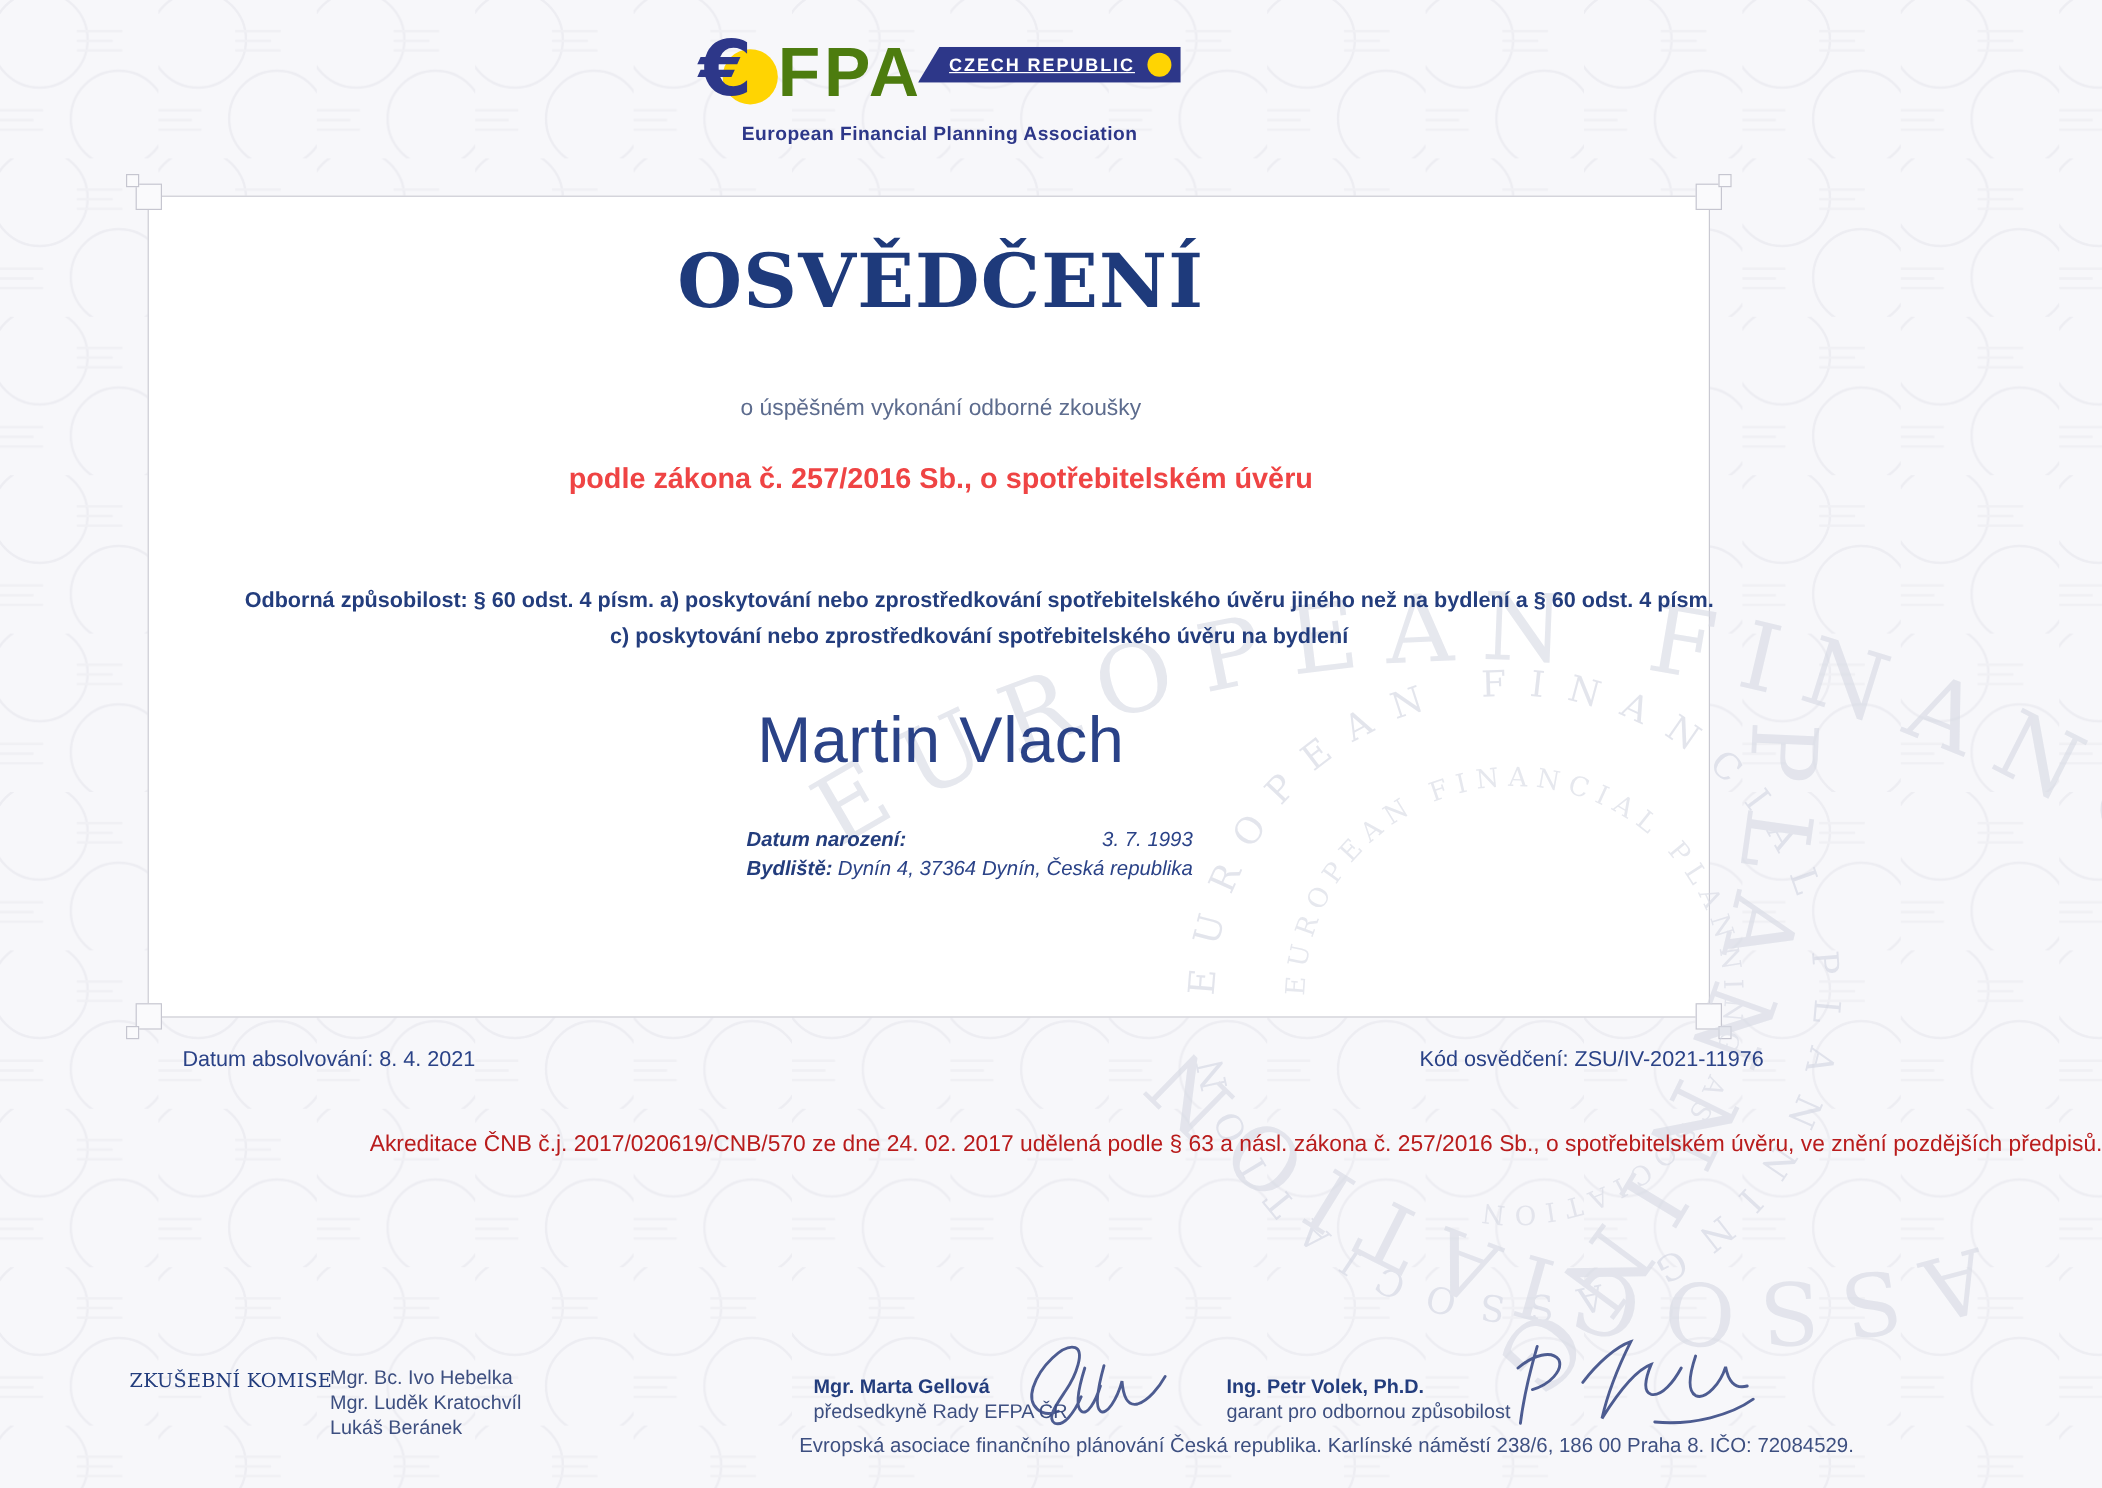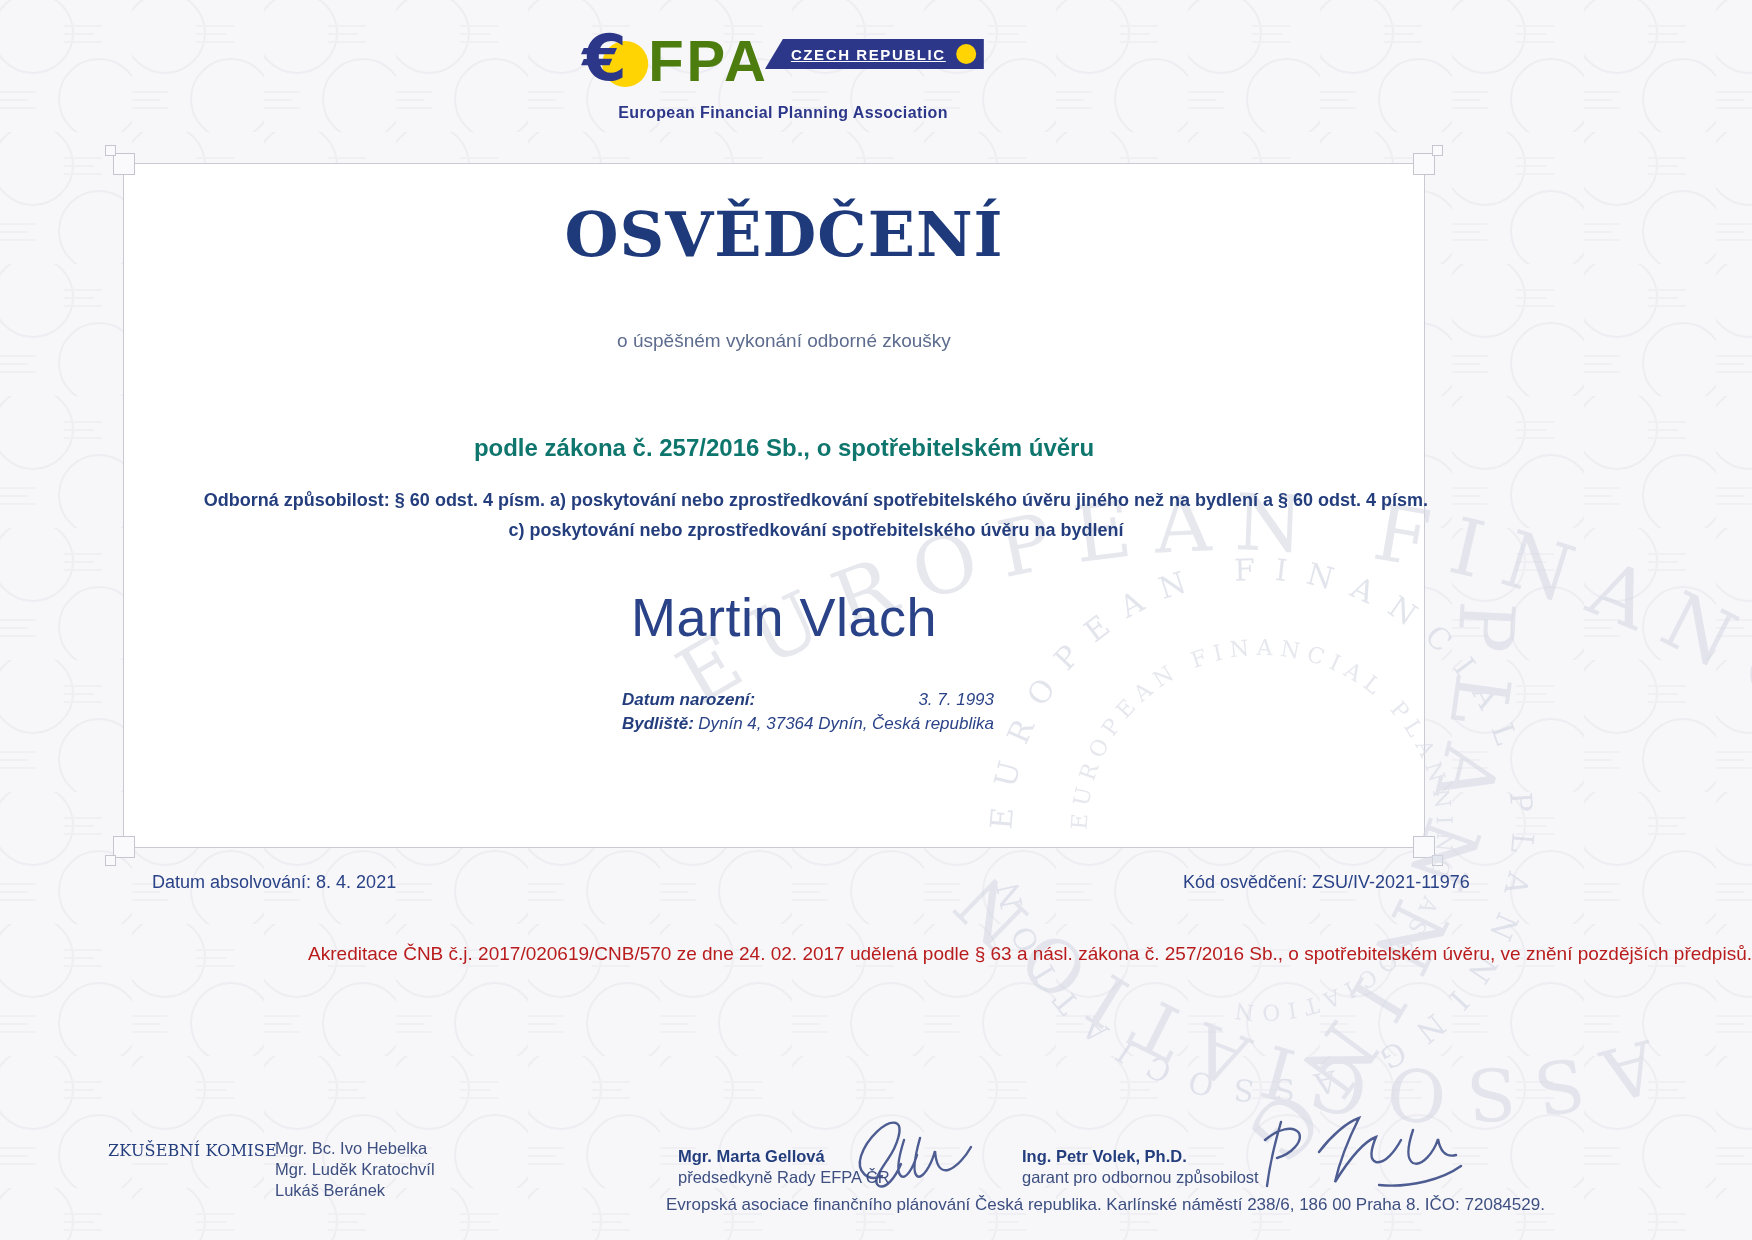--- a/index.html
+++ b/index.html
@@ -38,21 +38,21 @@
   .c-bl { left:-11px; bottom:-11px; } .c-br { right:-11px; bottom:-11px; }
   .corner::after { content:""; position:absolute; width:9px; height:9px;
                    border:1px solid #c6c6d0; background:#fafafc; }
   .c-tl::after { left:-9px; top:-9px; } .c-tr::after { right:-9px; top:-9px; }
   .c-bl::after { left:-9px; bottom:-9px; } .c-br::after { right:-9px; bottom:-9px; }
 
   .frame .centered { position:absolute; left:0; width:1320px; text-align:center; }
   .title { top:34px; font-family:"DejaVu Serif", serif; font-weight:bold;
            font-size:62px; color:#1e3a7b; letter-spacing:1px; }
   .subtitle { top:166px; font-size:19px; color:#5d6c8e; }
-  .law { top:222px; font-size:24px; font-weight:bold; color:#0f766e;margin-top:48px; }
+  .law { top:222px; font-size:24px; font-weight:bold; color:#ef4444; }
   .group { top:281px; font-size:18px; color:#5d6c8e; letter-spacing:-0.2px; }
   .competence { top:322px; left:40px; width:1240px; position:absolute; text-align:center;
                 font-size:18px; font-weight:bold; color:#233d7d; line-height:1.65;margin-left:32px; }
   .holder-name { top:422px; font-size:54px; color:#2a4287; letter-spacing:0.5px; }
   .details { position:absolute; left:498px; top:524px; width:372px; font-size:17px; color:#2a4287;font-style:italic; }
   .detail-row { display:flex; justify-content:space-between; line-height:24px; }
   .detail-label { font-weight:bold; color:#233d7d; white-space:nowrap; }
   .detail-value { white-space:nowrap; }
 
   

